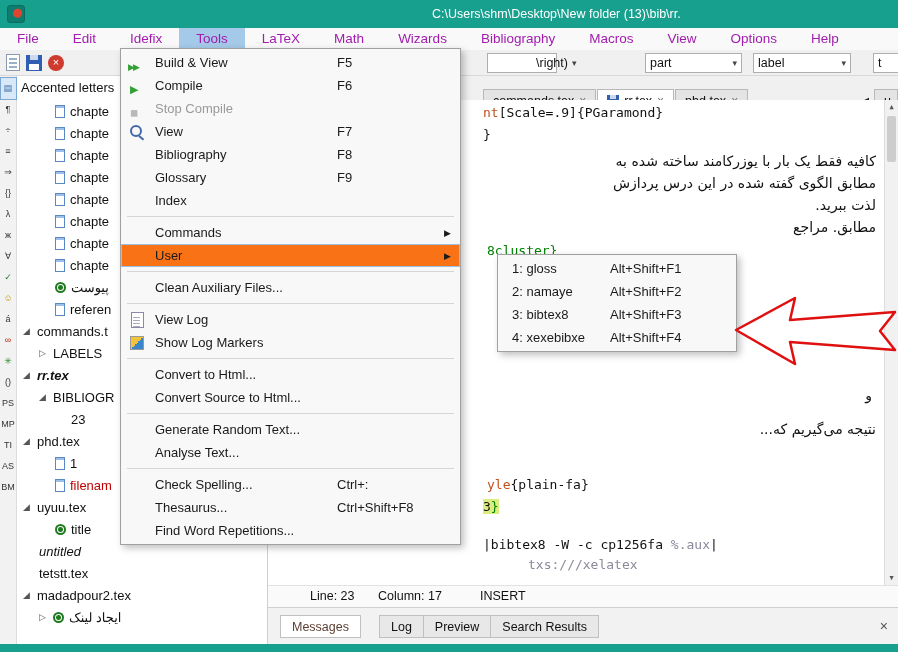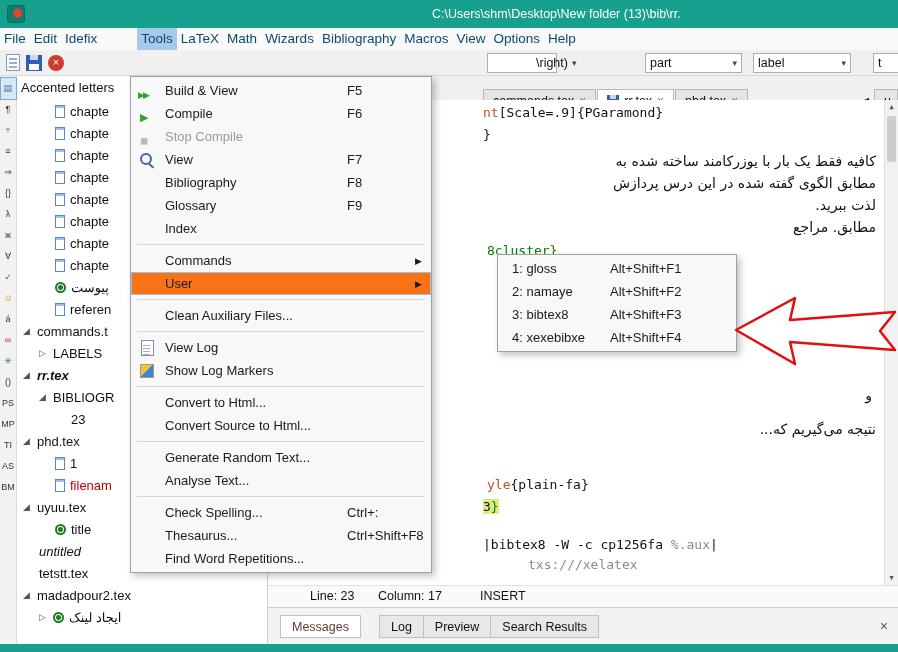--- a/index.html
+++ b/index.html
@@ -8,22 +8,22 @@
   .window { position: relative; width: 898px; height: 652px; background:#fff; overflow: hidden; }
 
   
   .titlebar { position:absolute; top:0; left:0; right:0; height:28px; background:#17a08e; display:flex; align-items:center; }
   .app-icon { width:18px; height:18px; margin:0 7px; border-radius:3px;
               background: radial-gradient(circle at 60% 45%, #e0452f 0 4px, #0d7d6f 5px); border:1px solid #0b6b60;}
   .title-text { position:absolute; left:432px; color:#fff; font-size:12.5px; white-space:nowrap; }
 
   
   .menubar { position:absolute; top:28px; left:0; right:0; height:22px; background:#f9f9f9; display:flex; align-items:stretch; font-size:13.5px; }
-  .mb-item { padding:2px 4px; line-height:18px; color:#0c4a6e;text-align:center; }
-  .mb-item.active { background:#a5c9e9;margin-left:36px; }
+  .mb-item { padding:2px 17px; line-height:18px; color:#a21caf;text-align:center; }
+  .mb-item.active { background:#a5c9e9; }
 
   
   .toolbar { position:absolute; top:50px; left:0; right:0; height:26px; background:#f0f0f0; border-bottom:1px solid #d9d9d9; }
   .tb-icons { display:flex; gap:6px; align-items:center; height:100%; padding-left:6px; }
   .tb-ic { display:inline-block; position:relative; }
   .tb-new { width:14px; height:17px; background:#fff; border:1px solid #8a9ab0; }
   .tb-new::after { content:""; position:absolute; left:2px; top:3px; width:8px; height:2px; background:#9ab0c8; box-shadow:0 4px 0 #9ab0c8, 0 8px 0 #9ab0c8; }
   .tb-save { width:16px; height:16px; background:#2f5fb3; }
   .tb-save::before { content:""; position:absolute; left:4px; top:0; width:8px; height:5px; background:#cdd9ec; }
   .tb-save::after { content:""; position:absolute; left:3px; bottom:1px; width:10px; height:6px; background:#fff; }
@@ -83,21 +83,21 @@
 
   .bottomtabs { position:absolute; left:0; right:0; top:531px; height:37px; background:#f2f2f2; border-top:1px solid #d0d0d0; display:flex; align-items:center; padding-left:12px; font-size:12.5px; }
   .btab { height:23px; line-height:22px; padding:0 11px; border:1px solid #c0c0c0; background:#e8e8e8; margin-right:-1px; }
   .btab.active { background:#fff; margin-right:18px; color:#5d4034; }
   .bt-close { margin-left:auto; margin-right:10px; color:#555; font-size:14px; }
 
   .bottomstrip { position:absolute; left:0; right:0; bottom:0; height:8px; background:#17a08e; }
 
   
   .popup { position:absolute; background:#f8f8f8; border:1px solid #a0a0a0; box-shadow:3px 3px 7px rgba(0,0,0,.25); padding:2px 0; font-size:13px; }
-  .tools-menu { left:130px; top:48px; width:302px; z-index:40;margin-top:28px; }
+  .tools-menu { left:120px; top:48px; width:341px; z-index:40; }
   .user-submenu { left:497px; top:254px; width:240px; z-index:45; }
   .menu-row { position:relative; height:23px; line-height:23px; padding-left:34px; color:#1a1a1a; }
   .menu-row.highlight { background:#f97316; box-shadow: inset 0 0 0 1px #9cc0e4; }
   .menu-row.disabled { color:#9a9a9a; }
   .menu-row .shortcut { position:absolute; left:216px; }
   .menu-row .sub-arrow { position:absolute; right:9px; font-size:9px; top:1px; }
   .menu-sep { height:1px; background:#d6d6d6; margin:4px 6px; }
   .menu-ic { position:absolute; left:7px; top:3px; width:18px; height:16px; }
   .mi-build-view::before { content:"▶▶"; color:#33a033; font-size:9px; letter-spacing:-2px; position:absolute; left:0; top:2px; }
   .mi-compile::before { content:"▶"; color:#33a033; font-size:11px; position:absolute; left:2px; top:1px; }

